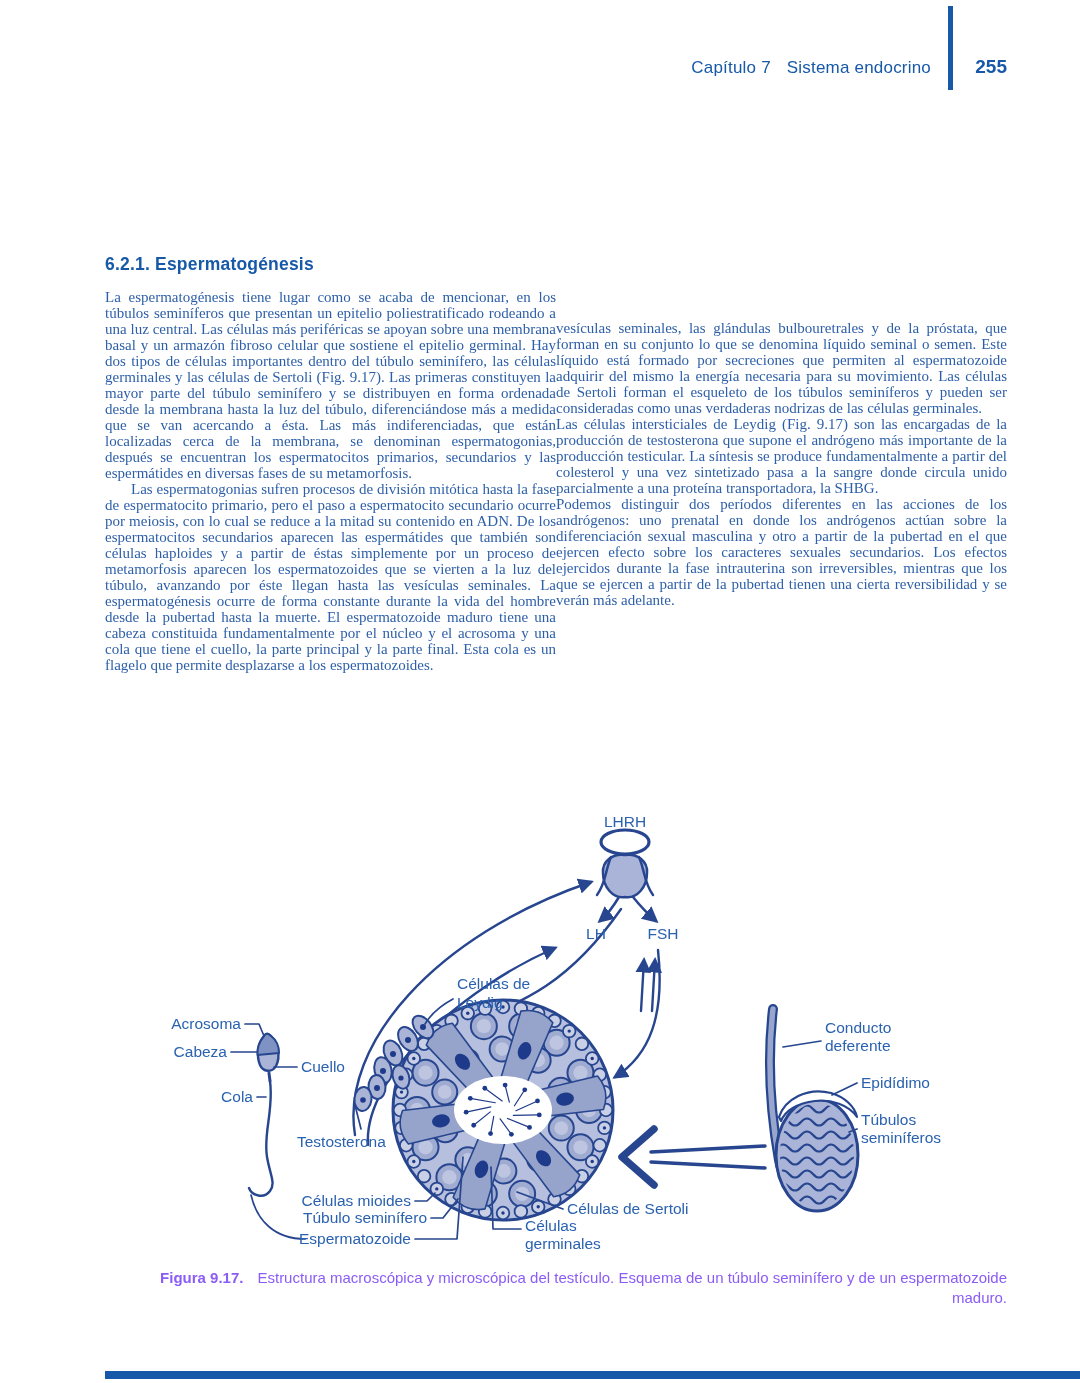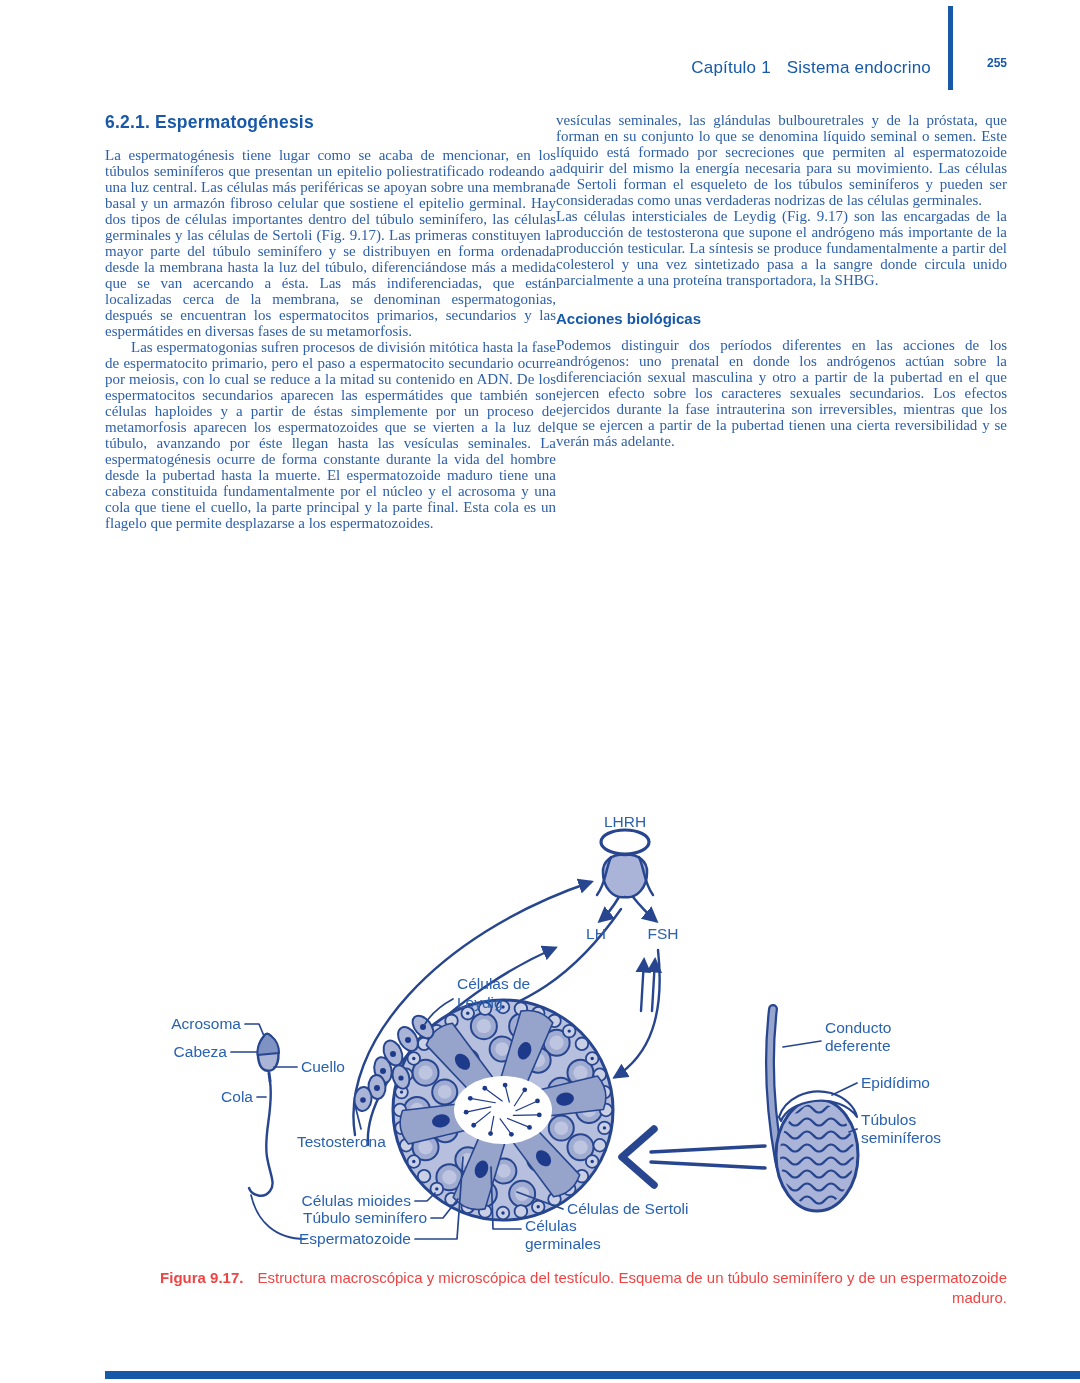--- a/index.html
+++ b/index.html
@@ -6,64 +6,63 @@
   .page{position:relative;width:1080px;height:1383px;background:#ffffff;margin:0 auto;overflow:hidden;
         font-family:"Liberation Serif",serif;}
   .content{position:absolute;left:105px;top:0;width:902px;}
   
   .hdr{position:relative;height:112px;}
   .hdr-text{position:absolute;top:58px;right:76px;font-family:"Liberation Sans",sans-serif;
             font-size:17px;color:#1759a8;letter-spacing:.2px;white-space:nowrap;}
   .hdr-text .chap{margin-right:16px;}
   .hdr-bar{position:absolute;top:6px;right:54px;width:5px;height:84px;background:#1759a8;}
   .hdr-num{position:absolute;top:56px;right:0;font-family:"Liberation Sans",sans-serif;
-           font-size:12px;font-weight:bold;color:#1759a8;}
+           font-size:19px;font-weight:bold;color:#1759a8;}
   
-  .cols{display:flex;min-height:703px;align-items:flex-start;}
+  .cols{display:flex;min-height:703px;align-items:center;}
   .col{flex:1 1 0;min-width:0;}
   h2.sec{font-family:"Liberation Sans",sans-serif;font-size:17.5px;font-weight:bold;color:#1759a8;
          margin:0 0 14px 0;letter-spacing:.2px;}
   h2.sec.mt{margin-top:24px;}
   h3.sub{font-family:"Liberation Sans",sans-serif;font-size:15px;font-weight:bold;color:#1759a8;
          margin:22px 0 10px 0;}
   p.body{font-size:15px;line-height:16px;color:#2d5fa8;text-align:justify;margin:0;}
   p.ind{text-indent:26px;}
   
   figure.fig{margin:0;padding:0;text-align:right;}
   .fig svg{display:block;}
   .flb{font-family:"Liberation Sans",sans-serif;font-size:15.5px;fill:#2a62b0;}
   figcaption{margin-top:8px;font-family:"Liberation Sans",sans-serif;font-size:15px;
-             color:#ef4444;line-height:1.36;}
+             color:#8b5cf6;line-height:1.36;}
   .cap-label{font-weight:bold;margin-right:14px;}
   .bottom-bar{position:absolute;left:105px;right:0;top:1371px;height:8px;background:#1759a8;}
 </style>
 </head>
 <body>
 
 <div class="page">
   <div class="content">
 
     <div class="hdr">
       <div class="hdr-text">
-        <span class="chap">Capítulo 1</span><span>Sistema endocrino</span>
+        <span class="chap">Capítulo 7</span><span>Sistema endocrino</span>
       </div>
       <div class="hdr-bar"></div>
       <div class="hdr-num">255</div>
     </div>
 
     <div class="cols">
       <div class="col">
         <h2 class="sec">6.2.1.  Espermatogénesis</h2>
         <p class="body">La espermatogénesis tiene lugar como se acaba de mencionar, en los túbulos seminíferos que presentan un epitelio poliestratificado rodeando a una luz central. Las células más periféricas se apoyan sobre una membrana basal y un armazón fibroso celular que sostiene el epitelio germinal. Hay dos tipos de células importantes dentro del túbulo seminífero, las células germinales y las células de Sertoli (Fig. 9.17). Las primeras constituyen la mayor parte del túbulo seminífero y se distribuyen en forma ordenada desde la membrana hasta la luz del túbulo, diferenciándose más a medida que se van acercando a ésta. Las más indiferenciadas, que están localizadas cerca de la membrana, se denominan espermatogonias, después se encuentran los espermatocitos primarios, secundarios y las espermátides en diversas fases de su metamorfosis.</p>
         <p class="body ind">Las espermatogonias sufren procesos de división mitótica hasta la fase de espermatocito primario, pero el paso a espermatocito secundario ocurre por meiosis, con lo cual se reduce a la mitad su contenido en ADN. De los espermatocitos secundarios aparecen las espermátides que también son células haploides y a partir de éstas simplemente por un proceso de metamorfosis aparecen los espermatozoides que se vierten a la luz del túbulo, avanzando por éste llegan hasta las vesículas seminales. La espermatogénesis ocurre de forma constante durante la vida del hombre desde la pubertad hasta la muerte. El espermatozoide maduro tiene una cabeza constituida fundamentalmente por el núcleo y el acrosoma y una cola que tiene el cuello, la parte principal y la parte final. Esta cola es un flagelo que permite desplazarse a los espermatozoides.</p>
       </div>
       <div class="col">
         <p class="body">vesículas seminales, las glándulas bulbouretrales y de la próstata, que forman en su conjunto lo que se denomina líquido seminal o semen. Este líquido está formado por secreciones que permiten al espermatozoide adquirir del mismo la energía necesaria para su movimiento. Las células de Sertoli forman el esqueleto de los túbulos seminíferos y pueden ser consideradas como unas verdaderas nodrizas de las células germinales.</p>
         <p class="body">Las células intersticiales de Leydig (Fig. 9.17) son las encargadas de la producción de testosterona que supone el andrógeno más importante de la producción testicular. La síntesis se produce fundamentalmente a partir del colesterol y una vez sintetizado pasa a la sangre donde circula unido parcialmente a una proteína transportadora, la SHBG.</p>
-        <h3 class="sub">Acciones biológicas</h3>
         <p class="body">Podemos distinguir dos períodos diferentes en las acciones de los andrógenos: uno prenatal en donde los andrógenos actúan sobre la diferenciación sexual masculina y otro a partir de la pubertad en el que ejercen efecto sobre los caracteres sexuales secundarios. Los efectos ejercidos durante la fase intrauterina son irreversibles, mientras que los que se ejercen a partir de la pubertad tienen una cierta reversibilidad y se verán más adelante.</p>
       </div>
     </div>
 
     <figure class="fig">
       <svg width="902" height="445" viewBox="0 0 902 445" stroke-linecap="round" stroke-linejoin="round">
         <defs>
           <marker id="arr" viewBox="0 0 10 10" refX="8" refY="5" markerWidth="6.5" markerHeight="6.5" orient="auto-start-reverse">
             <path d="M0,0 L10,5 L0,10 Z" fill="#27468f"></path>
           </marker>

